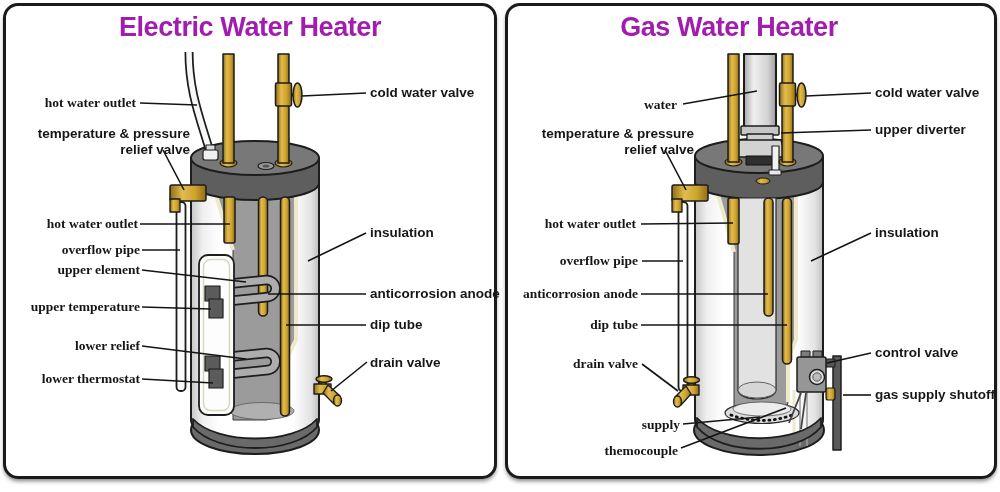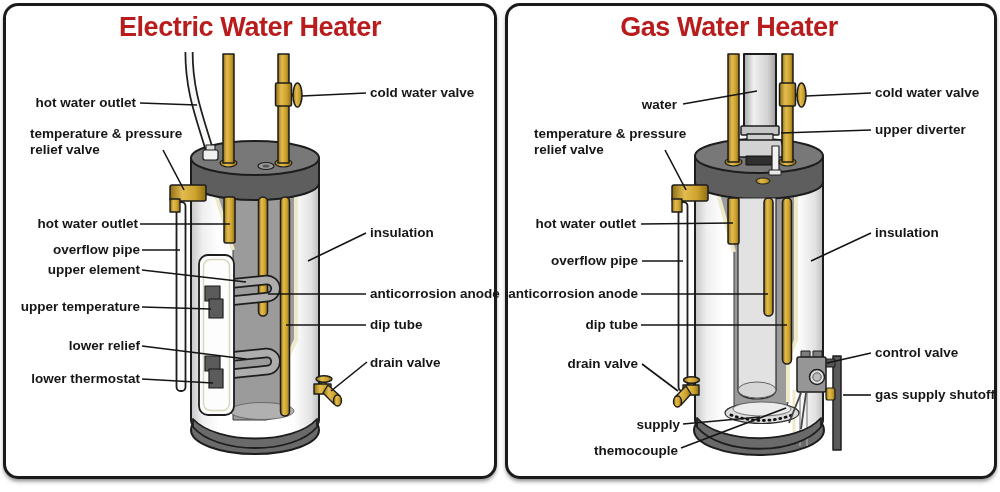--- a/index.html
+++ b/index.html
@@ -4,27 +4,27 @@
 <style>
   html,body{margin:0;padding:0;background:#ffffff;}
   #canvas{position:relative;width:1000px;height:492px;background:#ffffff;overflow:hidden;
           font-family:"Liberation Sans",sans-serif;}
   .panel{position:absolute;top:3px;height:476px;border:3px solid #1a1a1a;border-radius:15px;
          background:#ffffff;box-sizing:border-box;box-shadow:0 3px 4px -1px rgba(0,0,0,.5);}
   #panel-electric{left:3px;width:494px;}
   #panel-gas{left:505px;width:492px;}
   svg.art{position:absolute;left:0;top:0;width:1000px;height:492px;}
   .title{position:absolute;top:12px;text-align:center;font-weight:700;font-size:27px;
-         letter-spacing:-0.4px;color:#b91c1c;}
+         letter-spacing:-0.4px;color:#a21caf;}
   #title-electric{left:3px;width:494px;}
   #title-gas{left:505px;width:448px;}
   .lbl{position:absolute;font-size:13.5px;font-weight:600;color:#161616;white-space:nowrap;
        line-height:16px;}
-  .r{text-align:left;}
-  .wrap{white-space:normal;text-align:left;line-height:1.15;}
+  .r{text-align:left;font-family:Liberation Serif, serif;}
+  .wrap{white-space:normal;text-align:right;line-height:1.15;}
 </style>
 </head>
 <body>
 
 <div id="canvas">
 
   <div class="panel" id="panel-electric"></div>
   <div class="panel" id="panel-gas"></div>
 
   <svg class="art" viewBox="0 0 1000 492">

